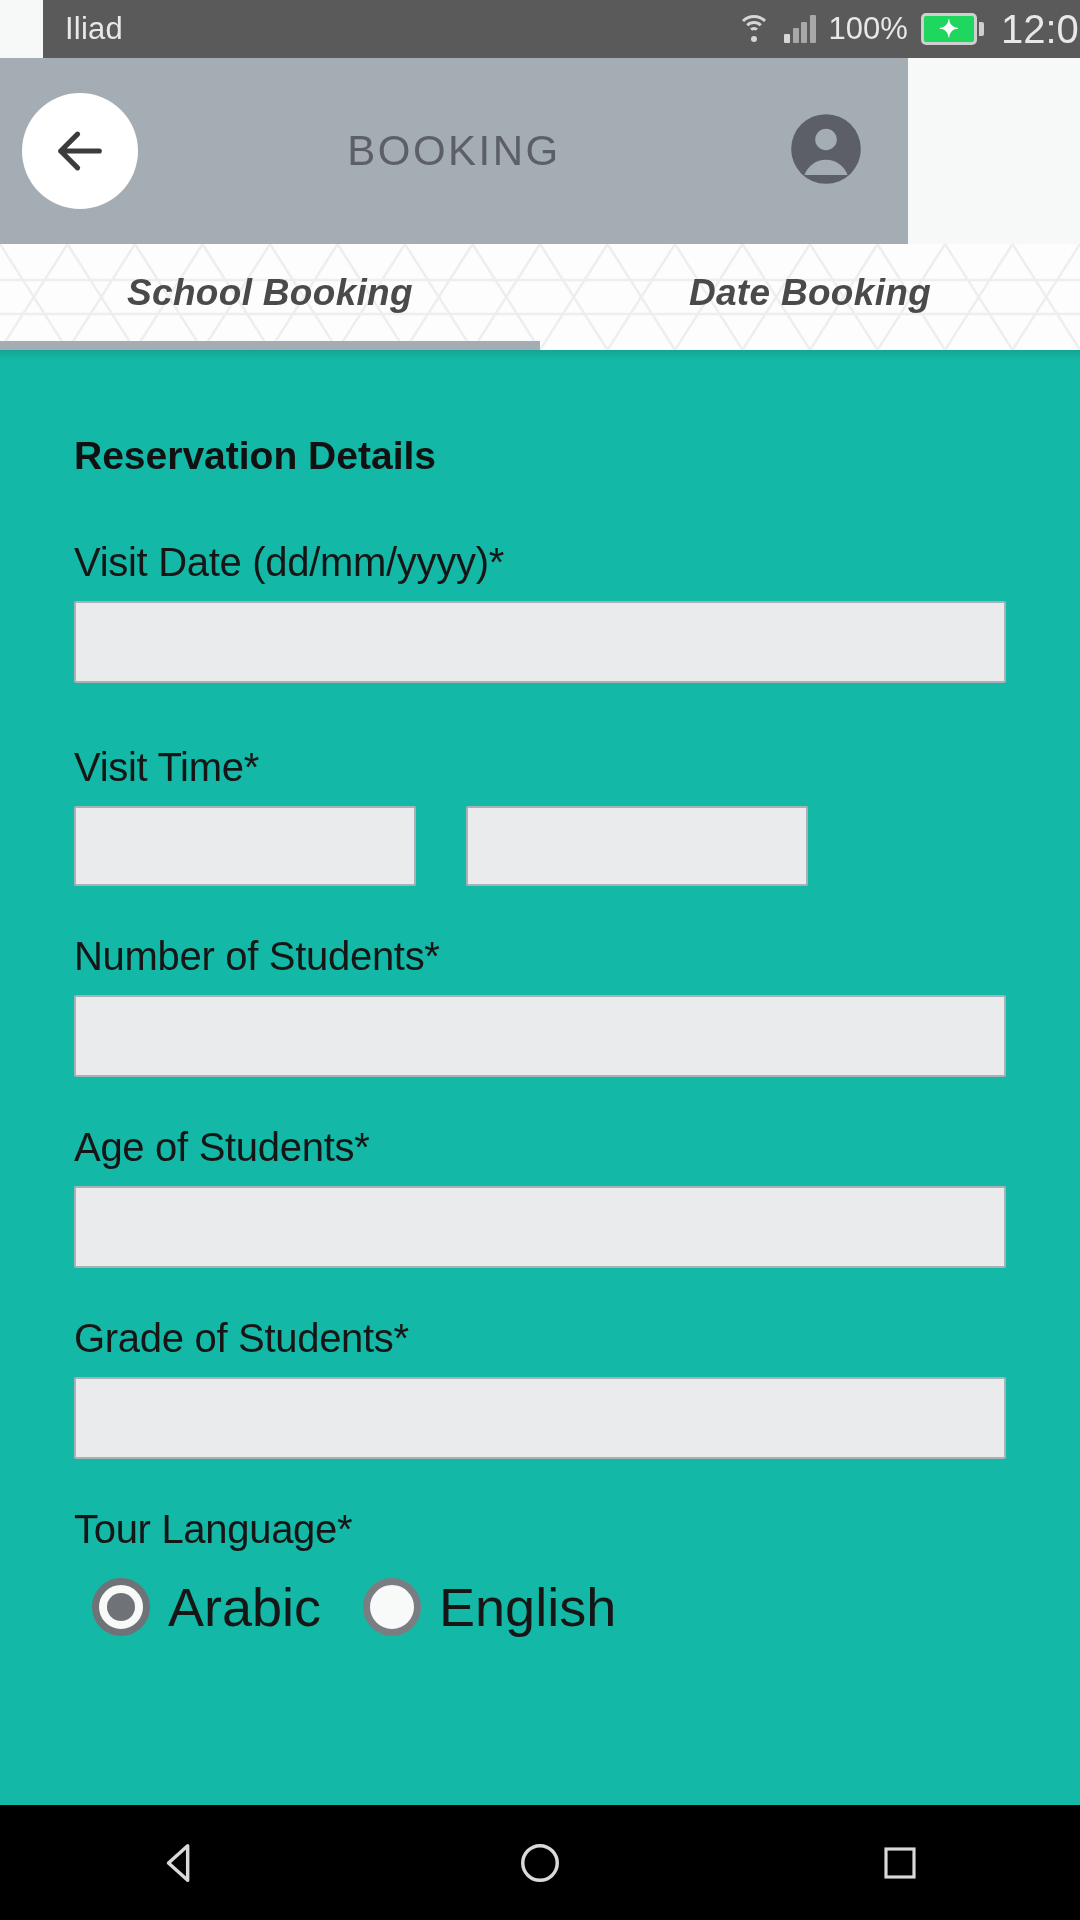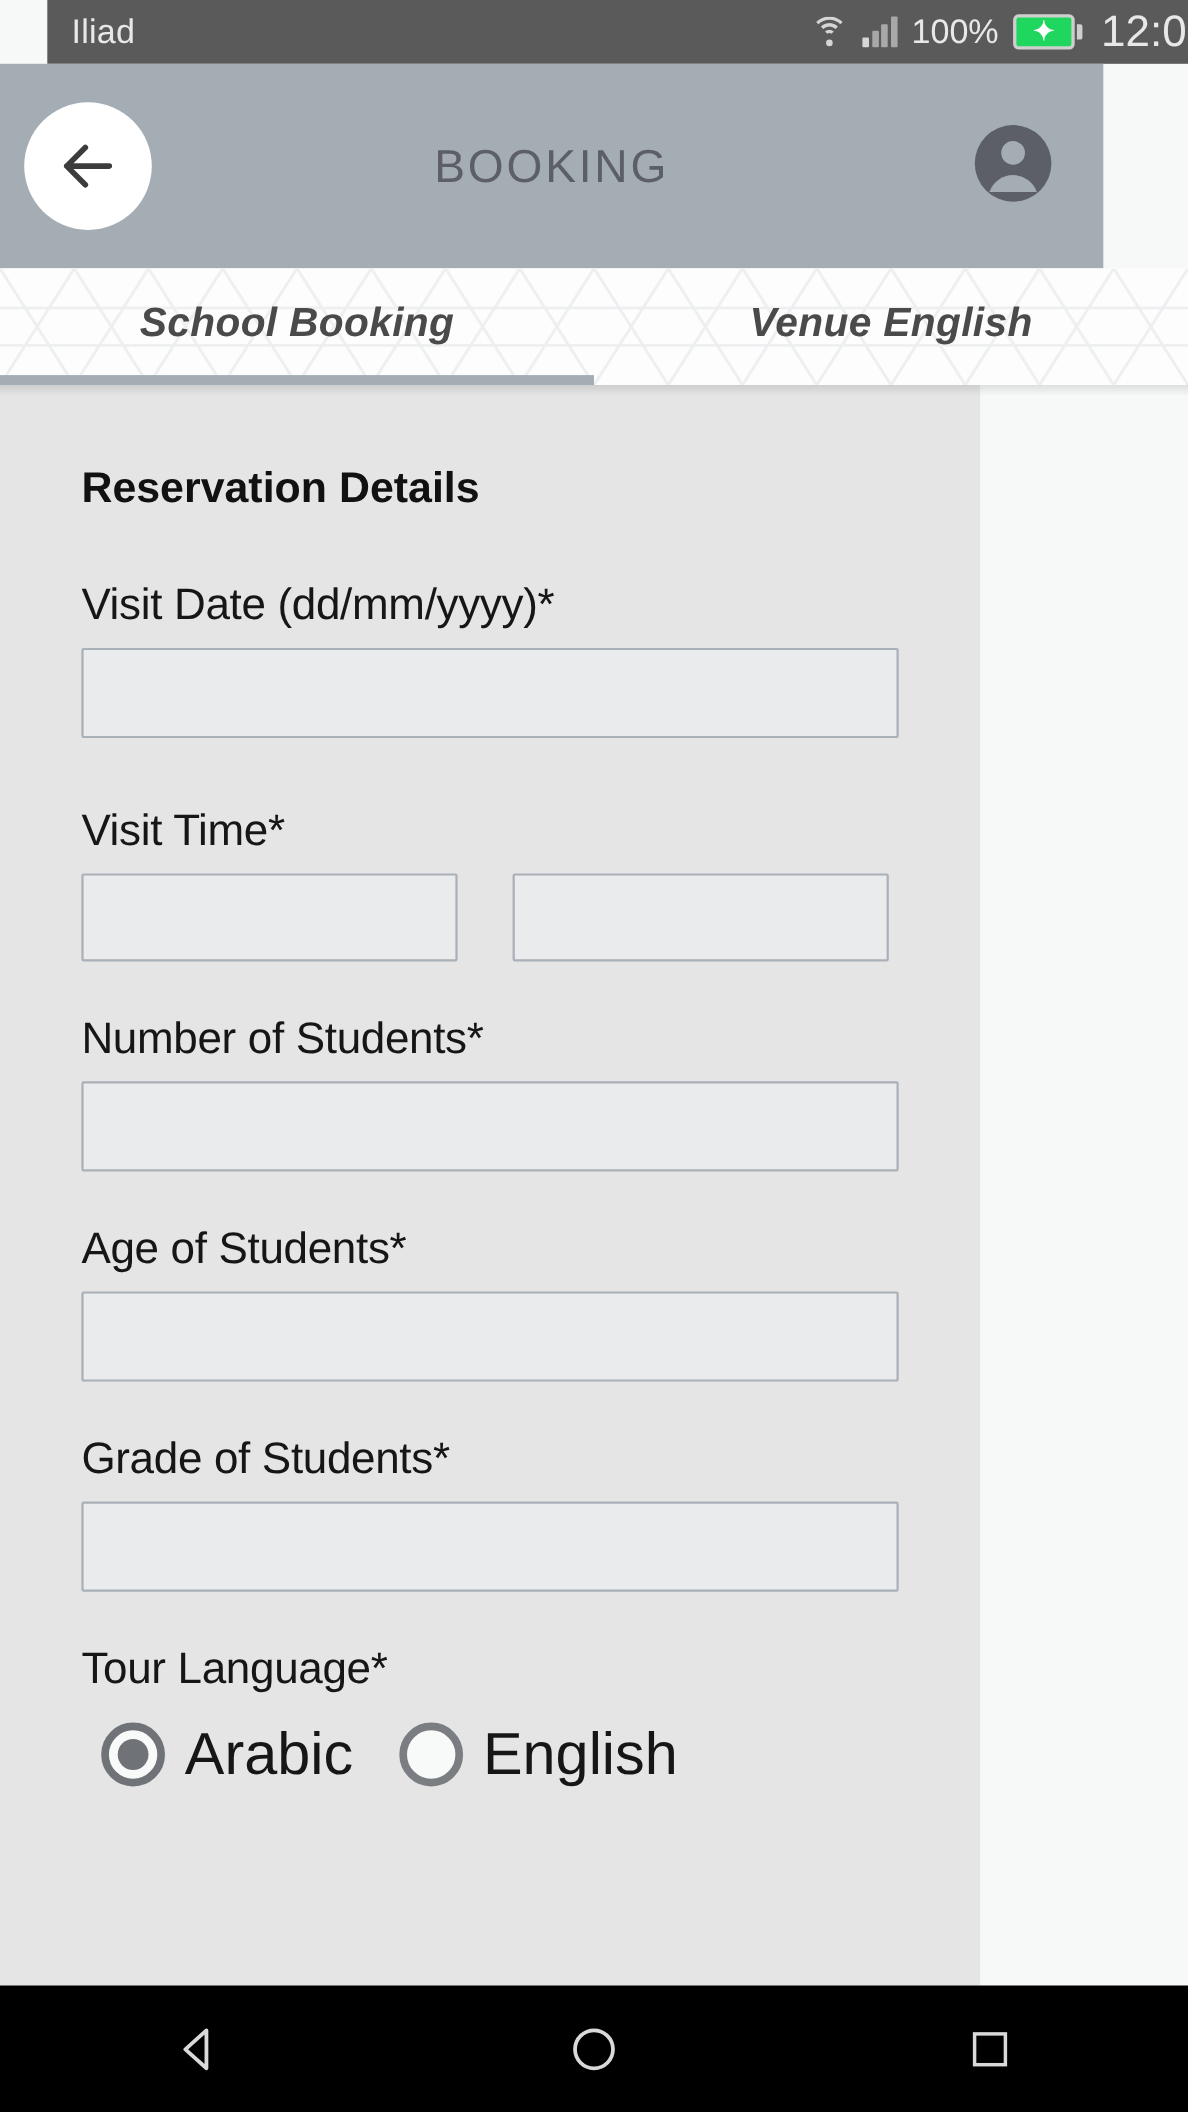--- a/index.html
+++ b/index.html
@@ -42,21 +42,21 @@
   .battery-body {
     width:56px; height:32px; border:3px solid #cfcfcf; border-radius:5px;
     background:#1fd65f; display:flex; align-items:center; justify-content:center;
   }
   .bolt { color:#ffffff; font-size:24px; line-height:1; font-weight:bold; }
   .battery-cap { width:5px; height:14px; background:#cfcfcf; border-radius:0 2px 2px 0; margin-left:2px; }
   .clock { color:#e8e8e8; font-size:40px; margin-left:4px; }
 
   
   .appbar {
-    position:absolute; top:58px; left:0; width:1003px; height:186px;
+    position:absolute; top:58px; left:0; width:908px; height:186px;
     background:#a4acb4; display:flex; align-items:center;
   }
   .back-btn {
     position:absolute; left:22px; top:50%; transform:translateY(-50%);
     width:116px; height:116px; border-radius:50%; background:#ffffff;
     display:flex; align-items:center; justify-content:center;
   }
   .back-arrow { width:58px; height:58px; }
   .appbar-title {
     width:100%; text-align:center; color:#5c6066;
@@ -85,22 +85,22 @@
     background:#a4acb4; z-index:3;
   }
   .tabbar-shadow {
     position:absolute; top:350px; left:0; width:1080px; height:10px;
     background:linear-gradient(to bottom, rgba(0,0,0,.10), rgba(0,0,0,0));
     z-index:3;
   }
 
   
   .content {
-    position:absolute; top:350px; left:0; width:891px; bottom:115px;
-    background:#e5e5e5; padding:4px 74px;
+    position:absolute; top:350px; left:0; width:1080px; bottom:115px;
+    background:#14b8a6; padding:16px 74px;
   }
   .section-title {
     font-size:39px; font-weight:bold; color:#111; margin-top:68px;
   }
   .field { margin-top:62px; }
   .field-label {
     font-size:40px; color:#161616; margin-bottom:16px; letter-spacing:-.3px;
   }
   .input-box {
     width:100%; height:82px; background:#e9ebec;
@@ -184,21 +184,21 @@
           <path d="M0 0 L67.5 106 L135 0 M0 106 L67.5 0 L135 106 M0 36 L135 36 M0 70 L135 70" stroke="#eceef0" stroke-width="2.4" fill="none"></path>
         </pattern>
       </defs>
       <rect width="1080" height="106" fill="url(#geo)"></rect>
     </svg>
     <div class="tabs-row">
       <div class="tab">
         <span>School Booking</span>
       </div>
       <div class="tab">
-        <span>Venue English</span>
+        <span>Date Booking</span>
       </div>
     </div>
     <div class="tab-indicator"></div>
   </div>
   <div class="tabbar-shadow"></div>
 
   <div class="content">
 
     <div class="section-title">Reservation Details</div>
 

